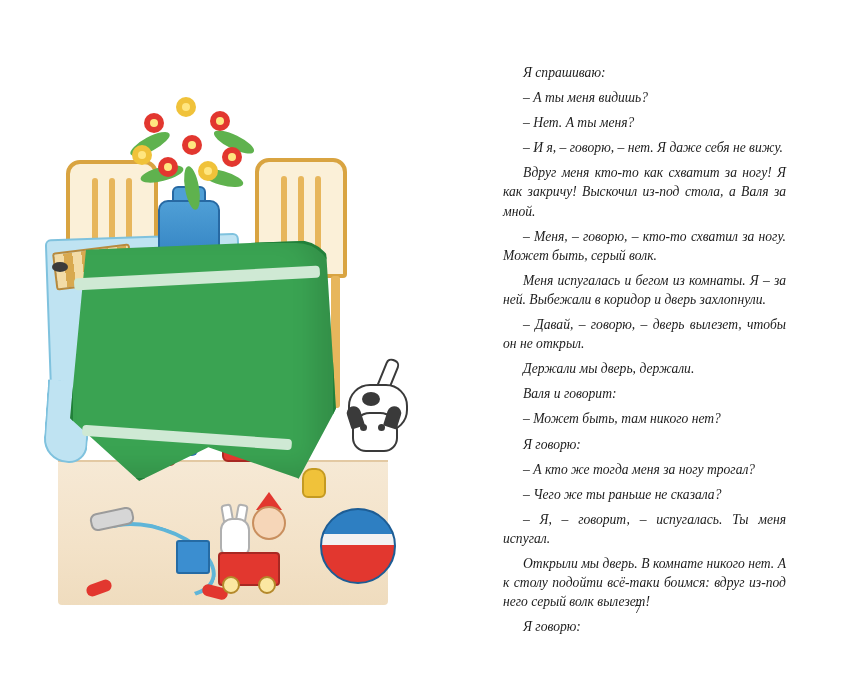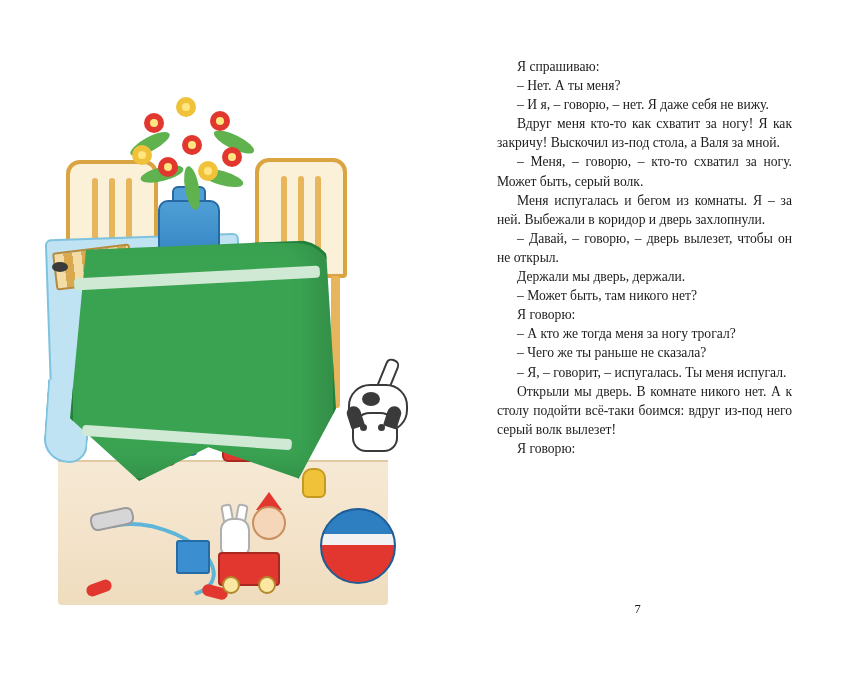--- a/index.html
+++ b/index.html
@@ -348,24 +348,25 @@
     left: 72px;
     top: 57px;
     width: 295px;
     font-size: 13.6px;
     line-height: 19.1px;
     color: #1b1b1b;
     text-align: justify;
     font-family: "Liberation Serif", serif;
   }
   .text-col p {
-    margin: 0;
+    margin: 6px;
     text-indent: 0;
     white-space: pre-wrap;
     hyphens: manual;
+    font-style: italic;
   }
   .text-col p.indent { text-indent: 20px; }
   .page-number {
     position: absolute;
     left: 0;
     top: 602px;
     width: 425px;
     text-align: center;
     font-size: 12.5px;
     color: #1b1b1b;
@@ -464,27 +465,29 @@
       <div class="wheel" style="left:192px; top:536px;"></div>
       <div class="wheel" style="left:228px; top:536px;"></div>
       <div class="ball"></div>
 
     </div>
   </div>
 
   <div class="text-page">
     <div class="text-col">
       <p class="indent">Я спрашиваю:</p>
+      <p class="indent">– А ты меня видишь?</p>
       <p class="indent">– Нет. А ты меня?</p>
       <p class="indent">– И я, – говорю, – нет. Я даже себя не вижу.</p>
       <p class="indent">Вдруг меня кто-то как схватит за ногу! Я как закричу! Выскочил из-под стола, а Валя за мной.</p>
       <p class="indent">– Меня, – говорю, – кто-то схватил за ногу. Может быть, серый волк.</p>
       <p class="indent">Меня испугалась и бегом из комнаты. Я – за ней. Выбежали в коридор и дверь захлопнули.</p>
       <p class="indent">– Давай, – говорю, – дверь вылезет, чтобы он не открыл.</p>
       <p class="indent">Держали мы дверь, держали.</p>
+      <p class="indent">Валя и говорит:</p>
       <p class="indent">– Может быть, там никого нет?</p>
       <p class="indent">Я говорю:</p>
       <p class="indent">– А кто же тогда меня за ногу трогал?</p>
       <p class="indent">– Чего же ты раньше не сказала?</p>
       <p class="indent">– Я, – говорит, – испугалась. Ты меня испугал.</p>
       <p class="indent">Открыли мы дверь. В комнате никого нет. А к столу подойти всё-таки боимся: вдруг из-под него серый волк вылезет!</p>
       <p class="indent">Я говорю:</p>
     </div>
     <div class="page-number">7</div>
   </div>

